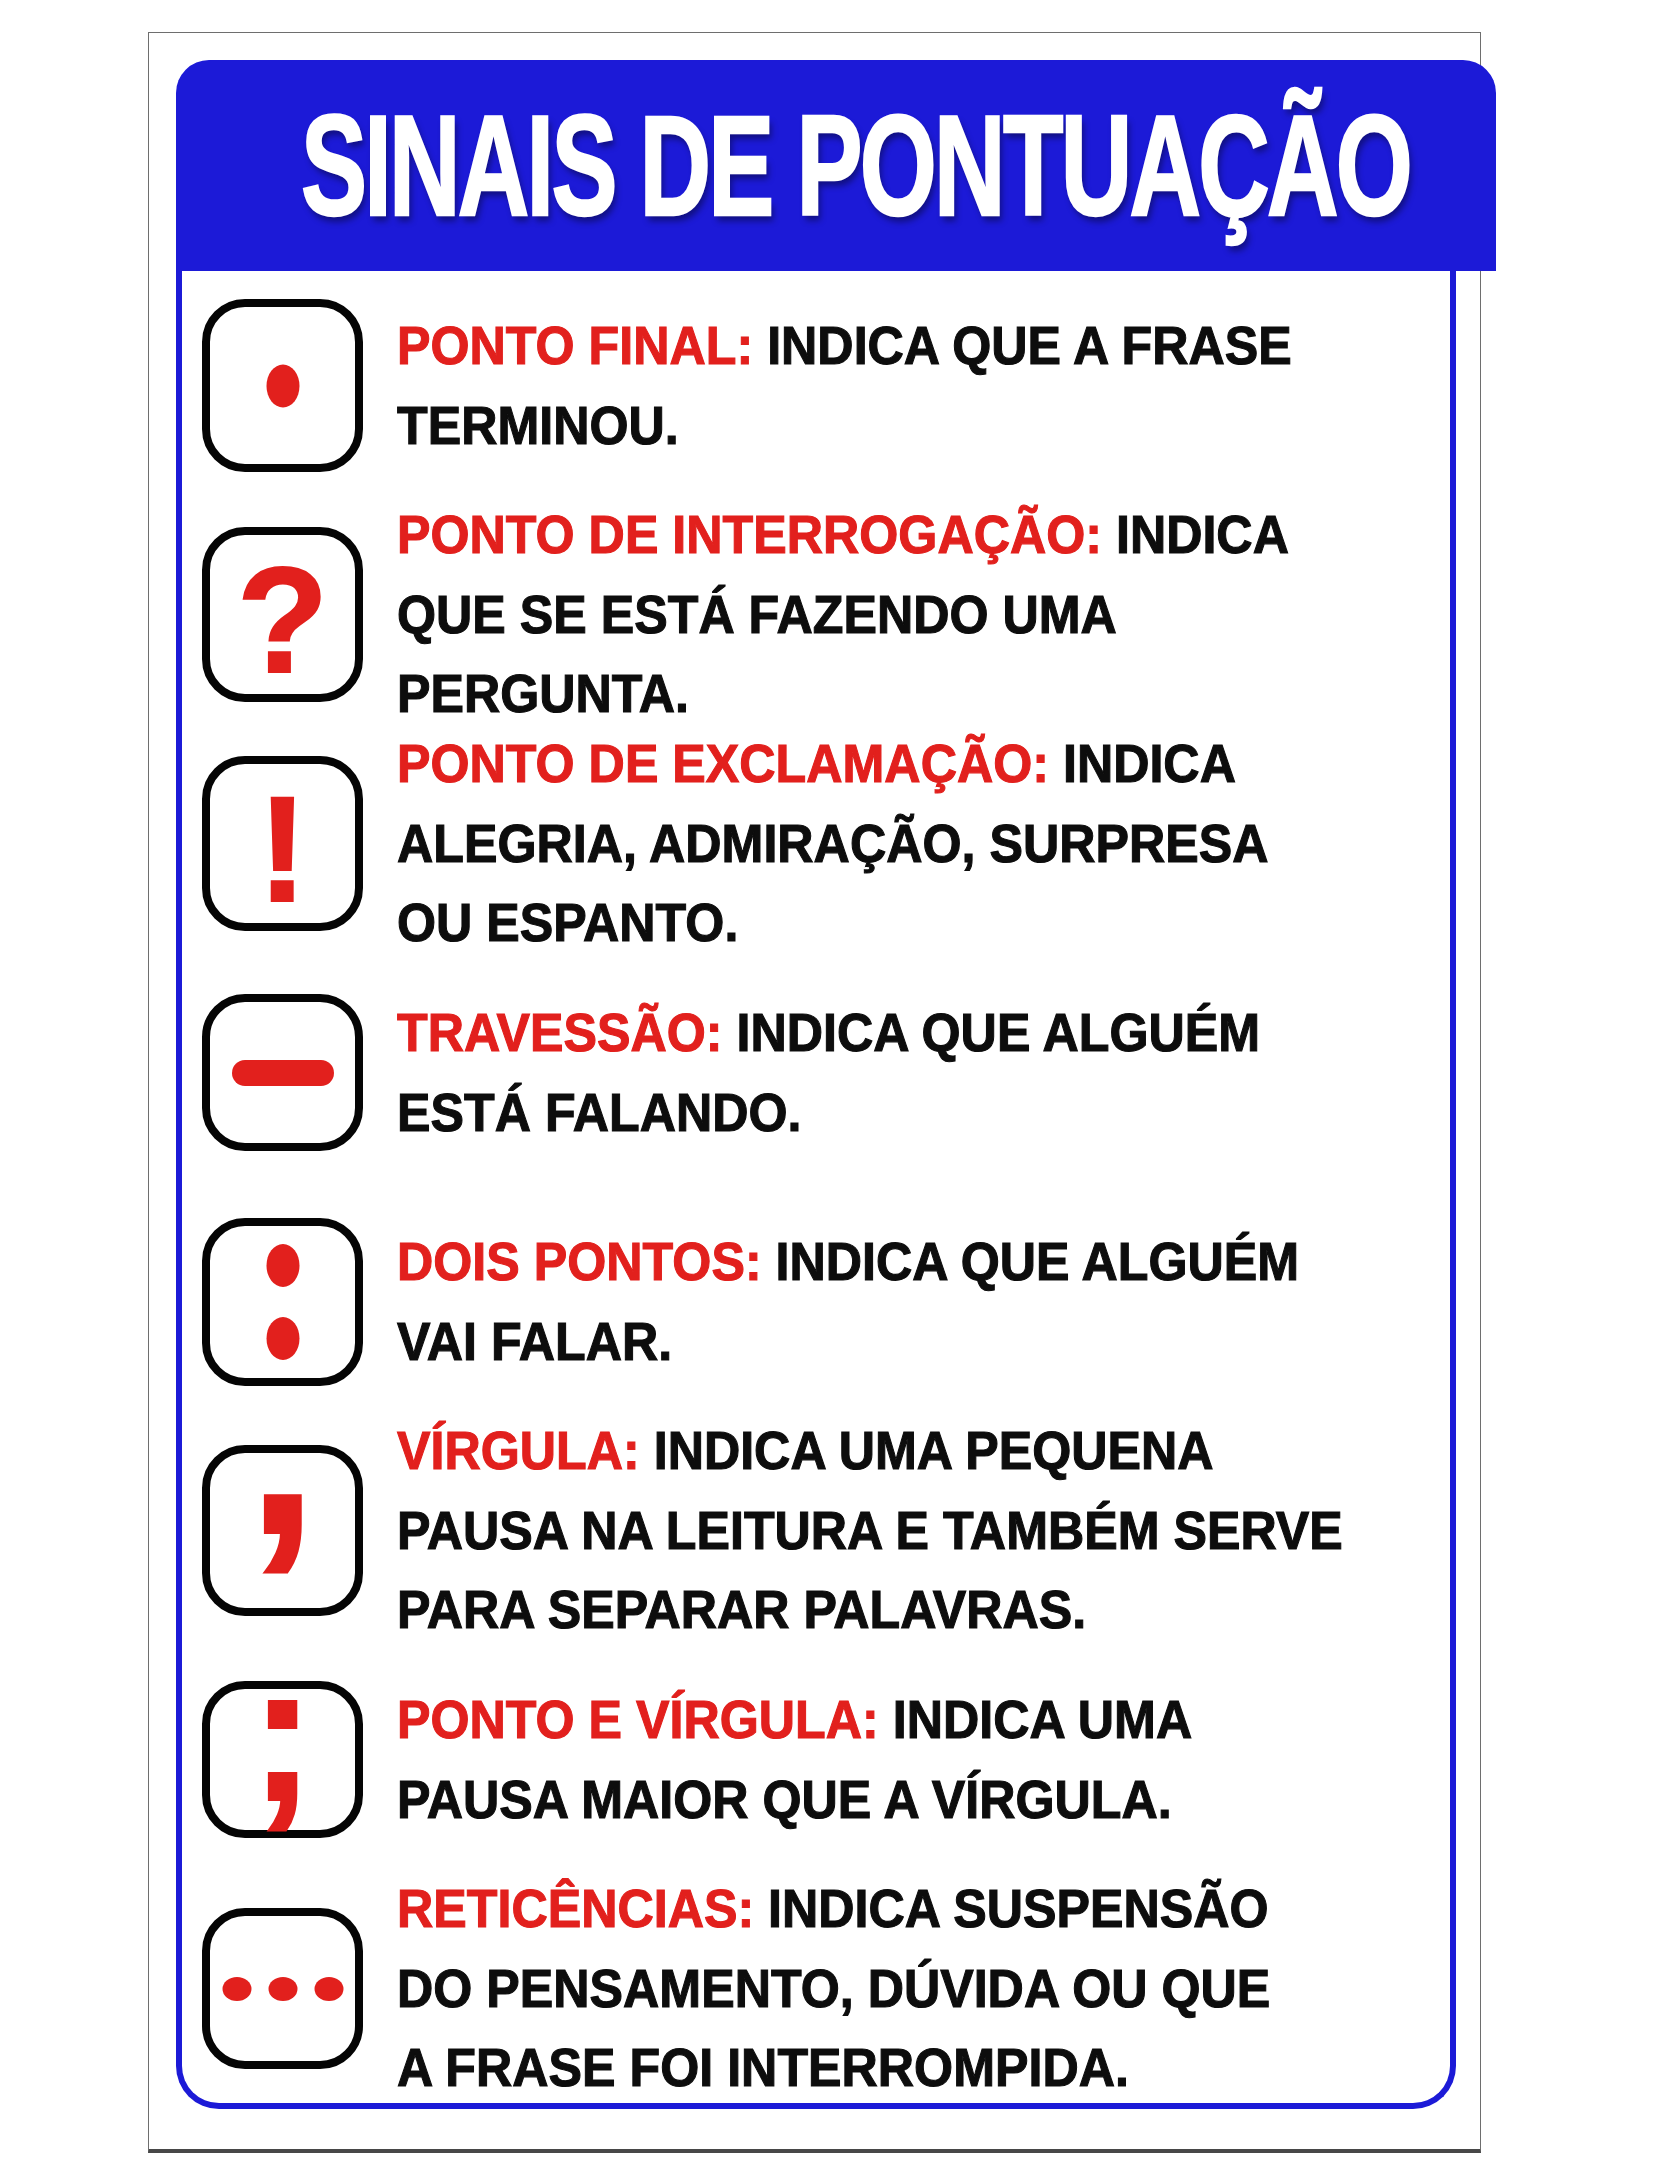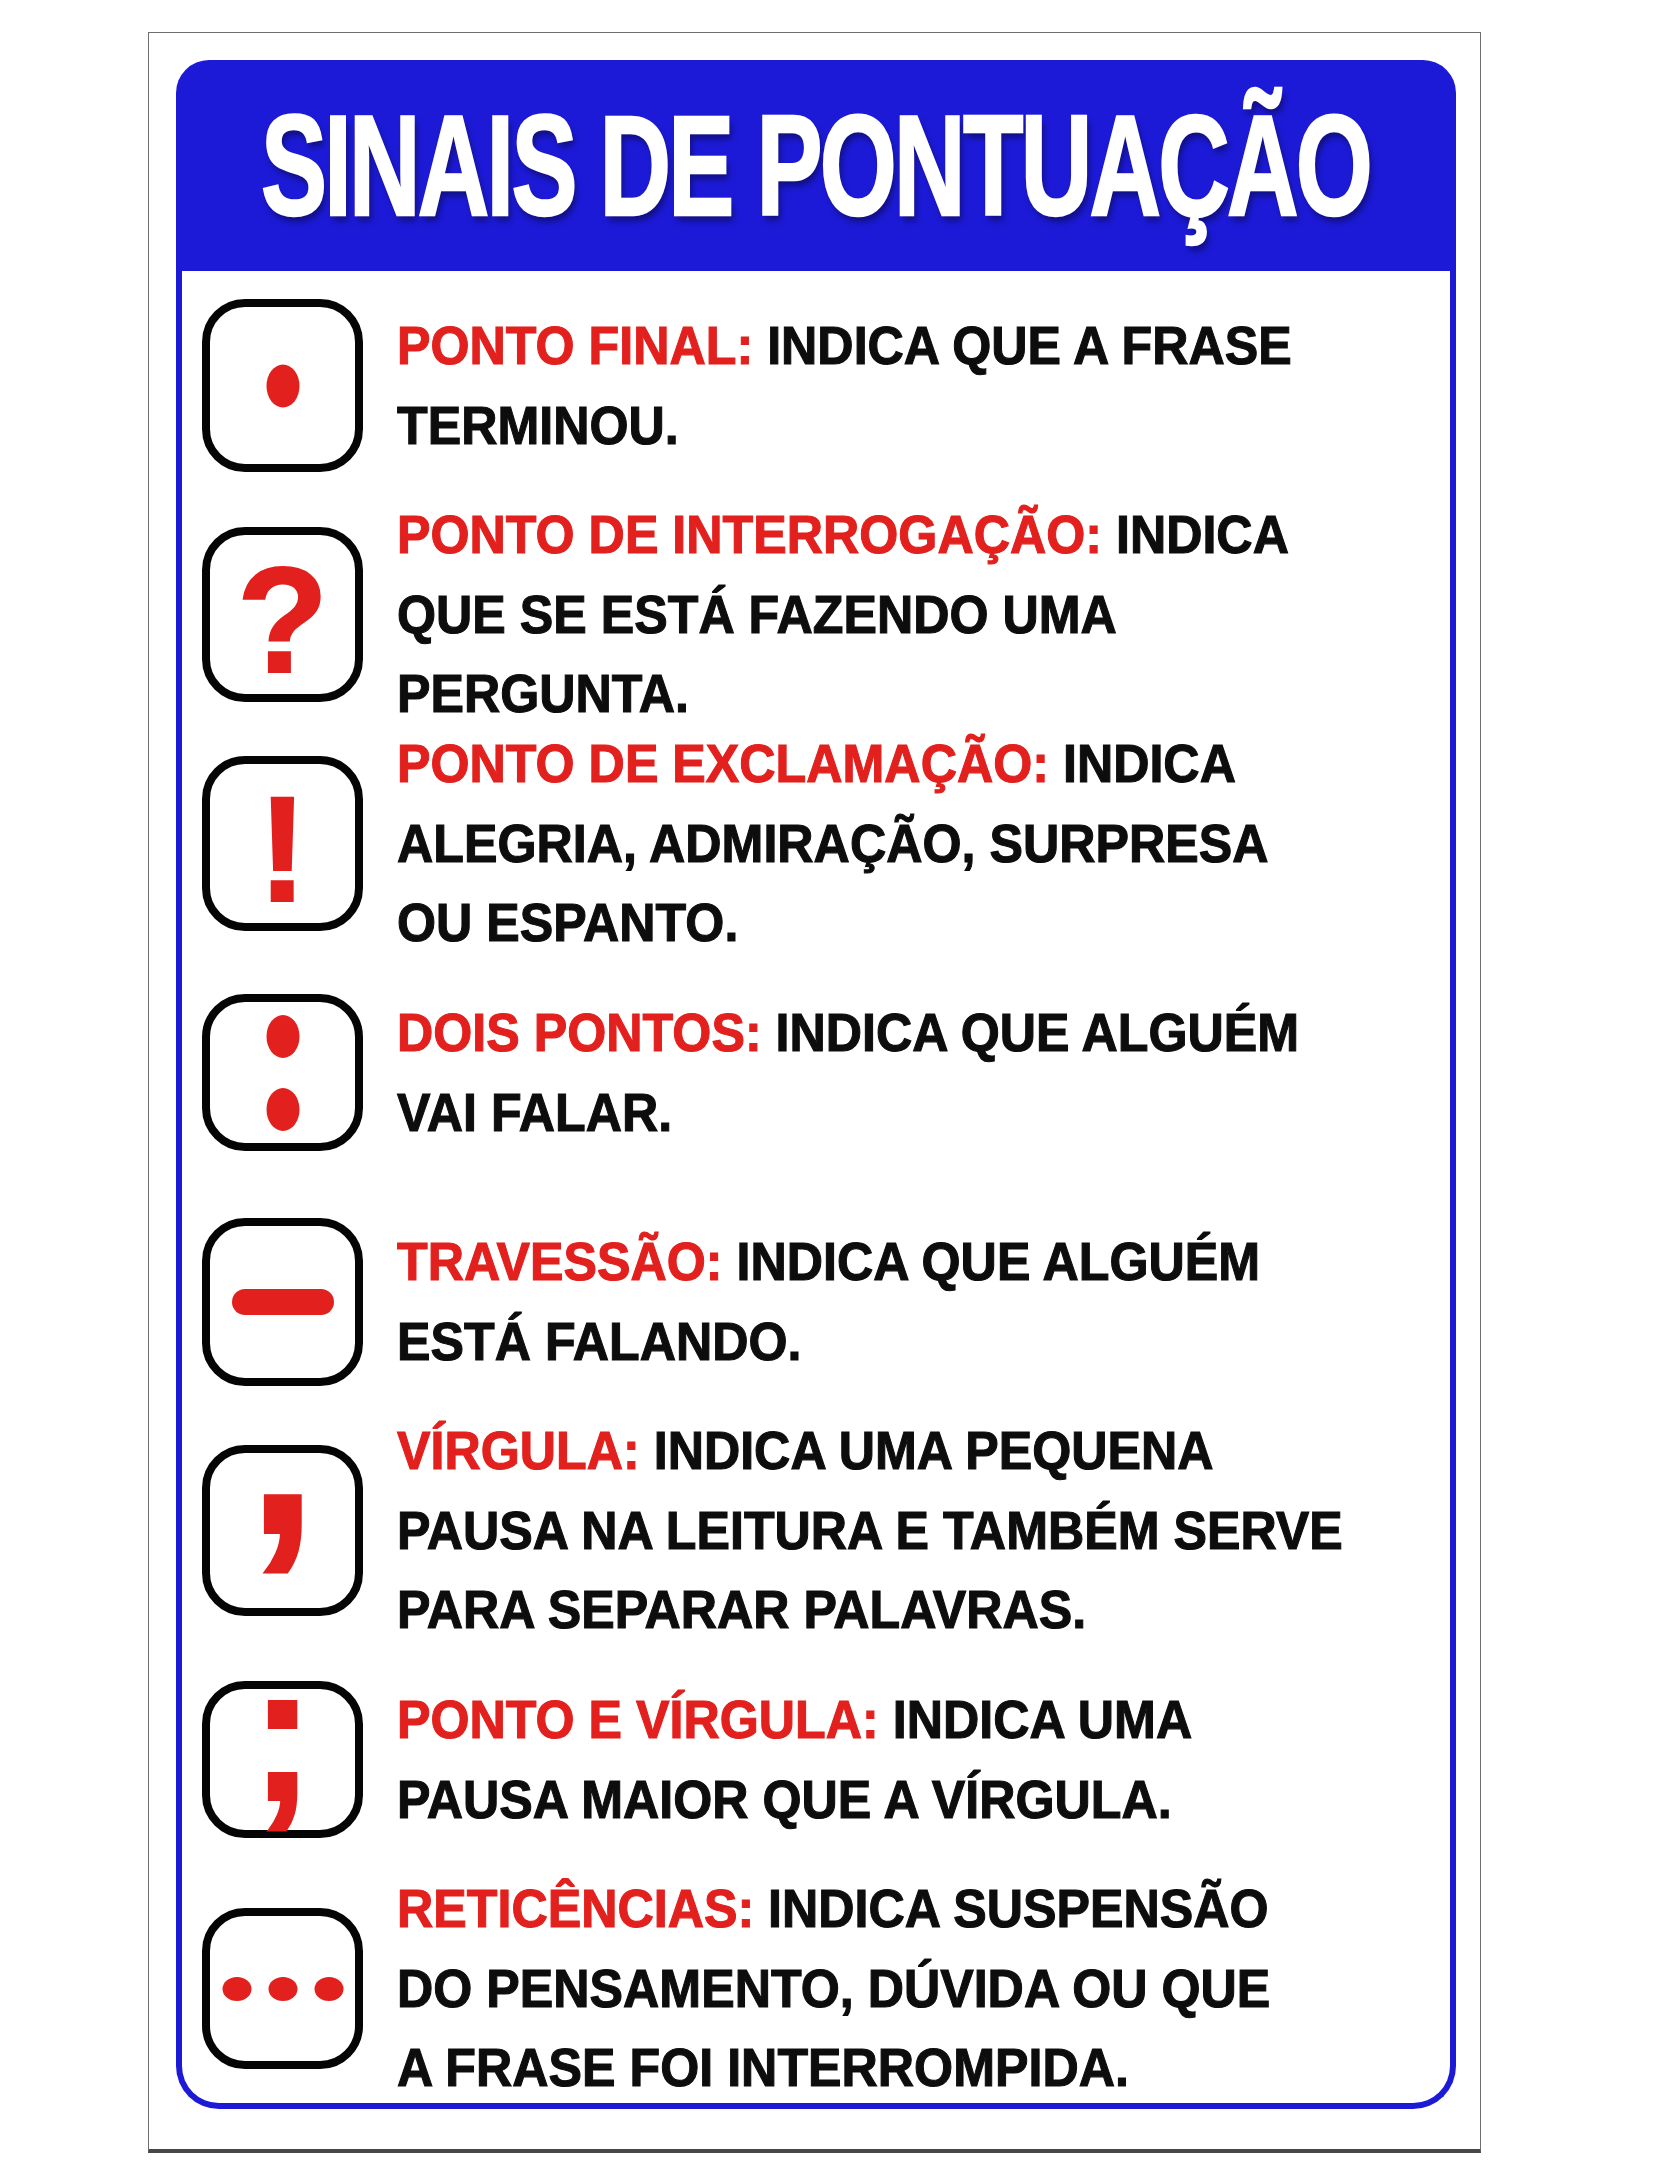--- a/index.html
+++ b/index.html
@@ -23,21 +23,21 @@
     position:absolute;
     left:27px;top:27px;
     width:1280px;height:2050px;
   }
   .banner{
     position:absolute;
     left:0;top:0;
     width:100%;height:211px;
     background:#1c1ad7;
     border-radius:33px 33px 0 0;
-    display:flex;align-items:center;justify-content:center;
+    display:flex;align-items:center;justify-content:center;padding-left:40px;
   }
   .title{
     margin:0;
     color:#ffffff;
     font-size:132px;
     font-weight:700;
     letter-spacing:-3.6px;
     white-space:nowrap;
     transform:scale(0.75,1.08);
     transform-origin:center center;
@@ -168,35 +168,35 @@
           <div class="symbol-box">
             <span class="glyph glyph-ex">!</span>
           </div>
           <p class="text"><span class="label">PONTO DE EXCLAMAÇÃO:</span> <span class="desc">INDICA
 ALEGRIA, ADMIRAÇÃO, SURPRESA
 OU ESPANTO.</span></p>
         </div>
 
         <div class="item">
           <div class="symbol-box">
+            <span class="dash"></span>
+          </div>
+          <p class="text"><span class="label">TRAVESSÃO:</span> <span class="desc">INDICA QUE ALGUÉM
+ESTÁ FALANDO.</span></p>
+        </div>
+
+        <div class="item">
+          <div class="symbol-box">
             <span class="colon">
                 <i></i>
                 <i></i>
               </span>
           </div>
           <p class="text"><span class="label">DOIS PONTOS:</span> <span class="desc">INDICA QUE ALGUÉM
 VAI FALAR.</span></p>
-        </div>
-
-        <div class="item">
-          <div class="symbol-box">
-            <span class="dash"></span>
-          </div>
-          <p class="text"><span class="label">TRAVESSÃO:</span> <span class="desc">INDICA QUE ALGUÉM
-ESTÁ FALANDO.</span></p>
         </div>
 
         <div class="item">
           <div class="symbol-box">
             <span class="glyph glyph-comma">,</span>
           </div>
           <p class="text"><span class="label">VÍRGULA:</span> <span class="desc">INDICA UMA PEQUENA
 PAUSA NA LEITURA E TAMBÉM SERVE
 PARA SEPARAR PALAVRAS.</span></p>
         </div>

